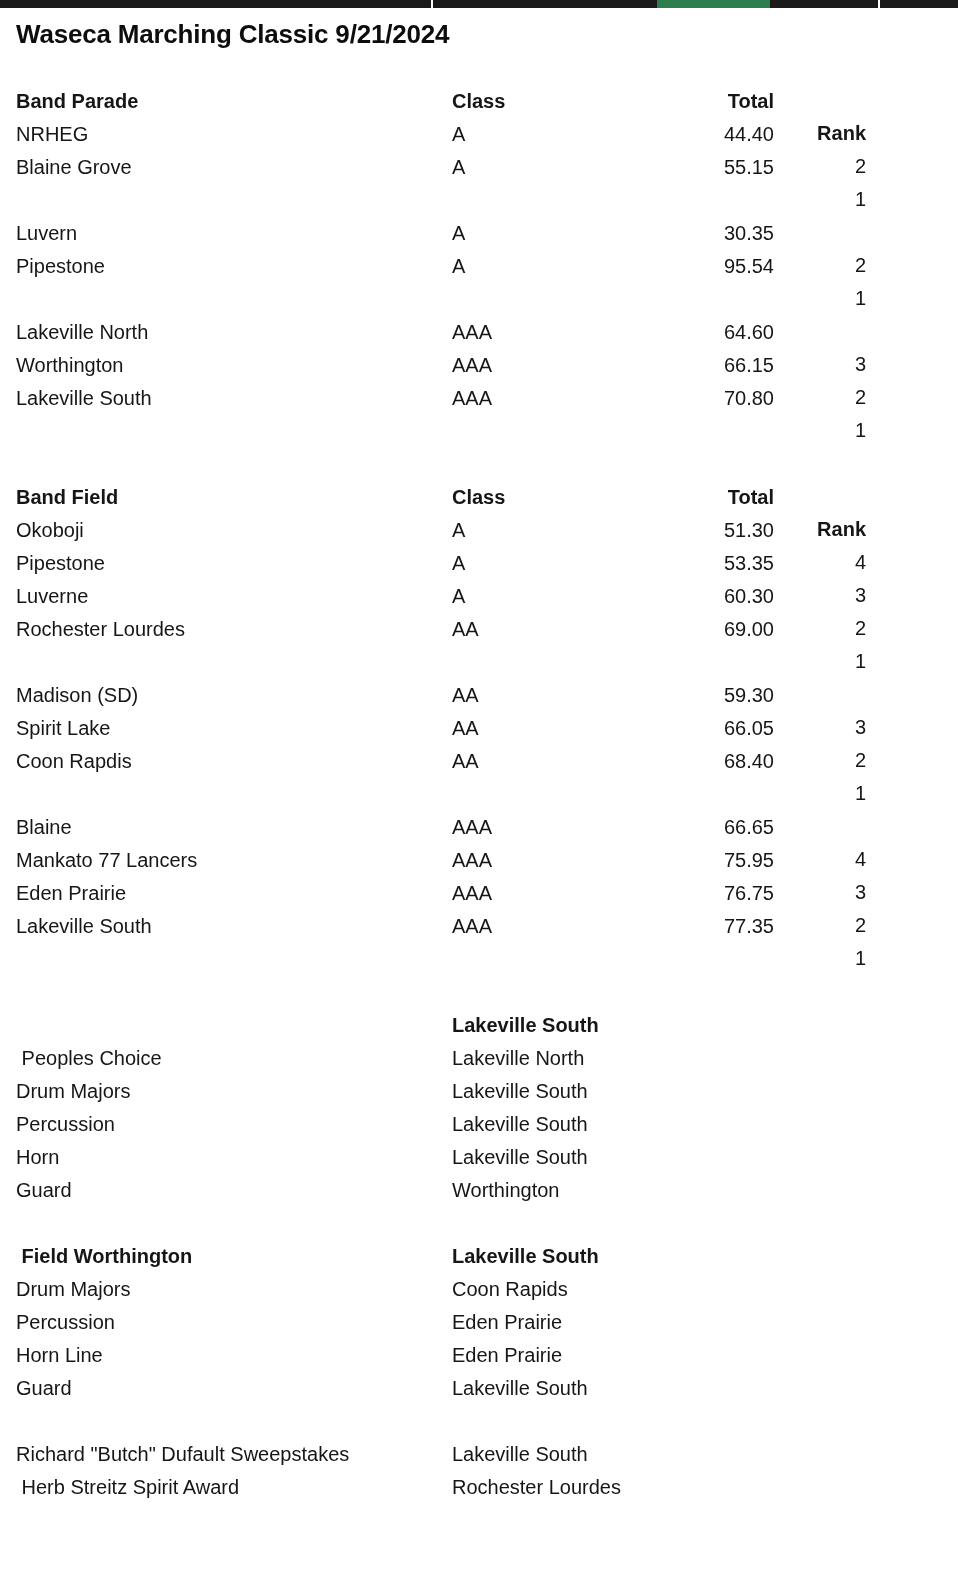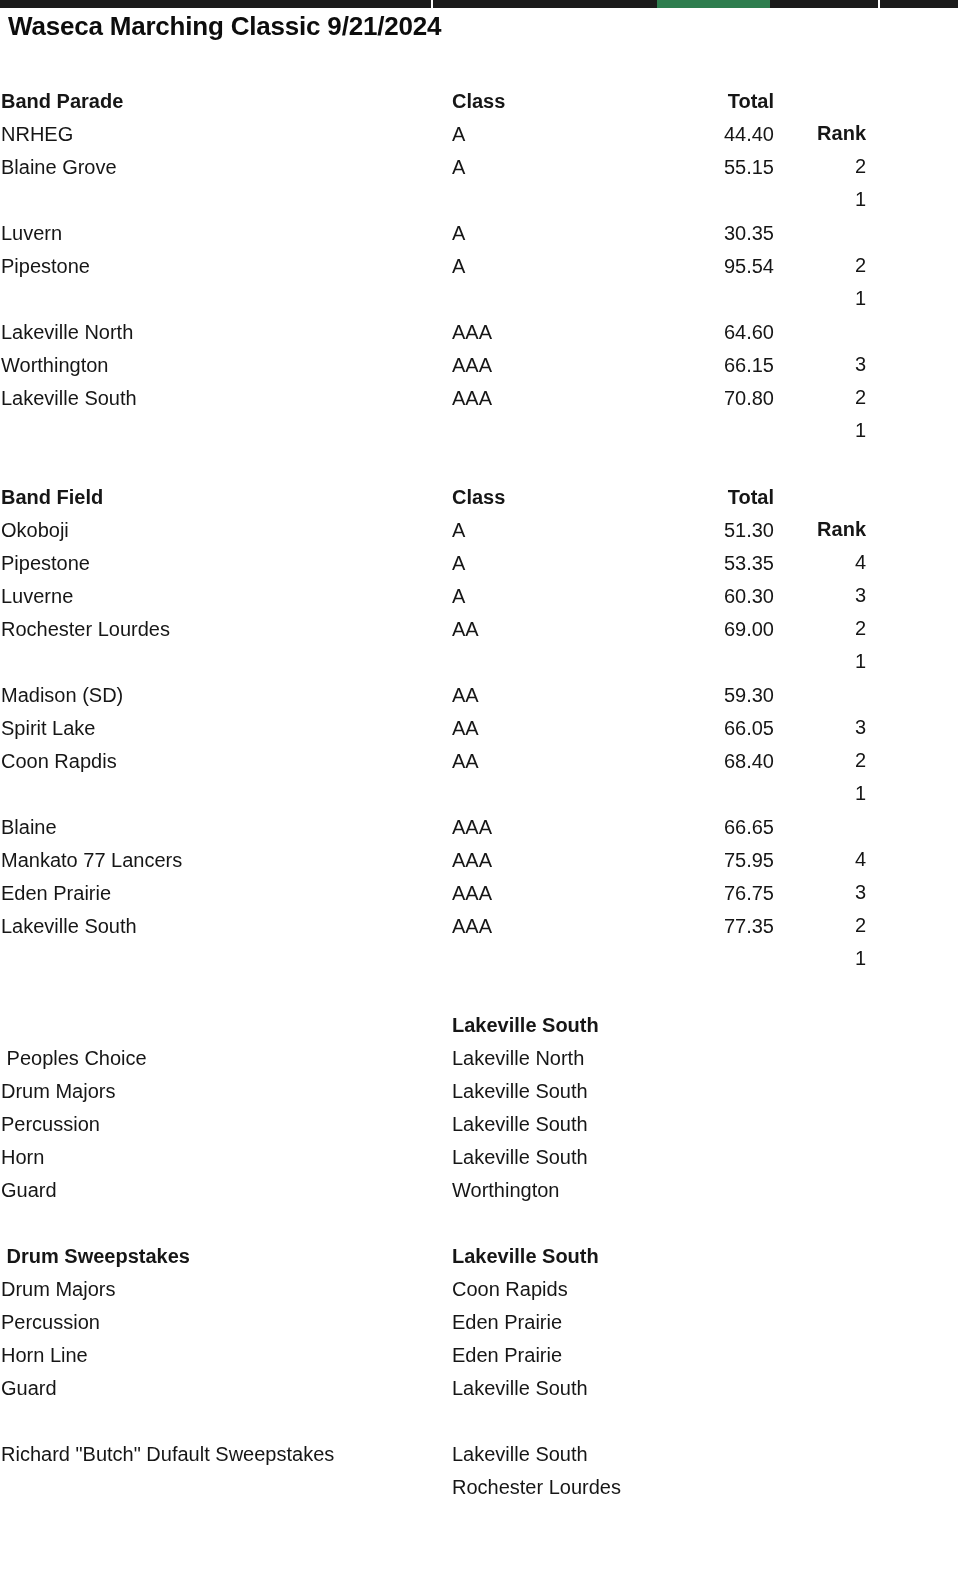--- a/index.html
+++ b/index.html
@@ -13,29 +13,29 @@
   }
   .topbar{
     position:absolute;top:0;left:0;width:958px;height:8px;
     background:#1b1b1b;
   }
   .topbar .notch{position:absolute;top:0;height:8px;width:2px;background:#ffffff;}
   .topbar .n1{left:431px;}
   .topbar .n2{left:878px;}
   .topbar .green{position:absolute;top:0;left:657px;width:113px;height:8px;background:#2e7d4e;}
   .title{
-    position:absolute;left:8px;top:11px;margin:0;
+    position:absolute;left:8px;top:11px;margin:8px;
     font-size:26px;font-weight:700;color:#0d0d0d;
     letter-spacing:-0.2px;white-space:pre;
   }
   .rows{position:absolute;top:85px;left:0;width:958px;}
   .row{position:relative;height:33px;line-height:33px;font-size:20px;}
   .row.bold{font-weight:700;}
   .c{position:absolute;top:0;height:33px;white-space:pre;}
-  .c.name{left:1px;}
+  .c.name{left:16px;}
   .c.cls{left:452px;}
   .c.tot{right:184px;text-align:right;}
   .c.rnk{right:92px;text-align:right;margin-top:32px;}
   .c.win{left:452px;}
 </style>
 </head>
 <body>
 
 <div class="page">
   <div class="topbar" style="background: rgb(27, 27, 27);">
@@ -191,21 +191,21 @@
       <div class="row">
     <span class="c name">Horn</span>
     <span class="c win">Lakeville South</span>
   </div>
       <div class="row">
     <span class="c name">Guard</span>
     <span class="c win">Worthington</span>
   </div>
       <div class="row"></div>
       <div class="row bold">
-    <span class="c name"> Drum Sweepstakes</span>
+    <span class="c name"> Field Worthington</span>
     <span class="c win">Lakeville South</span>
   </div>
       <div class="row">
     <span class="c name">Drum Majors</span>
     <span class="c win">Coon Rapids</span>
   </div>
       <div class="row">
     <span class="c name">Percussion</span>
     <span class="c win">Eden Prairie</span>
   </div>
@@ -216,16 +216,17 @@
       <div class="row">
     <span class="c name">Guard</span>
     <span class="c win">Lakeville South</span>
   </div>
       <div class="row"></div>
       <div class="row">
     <span class="c name">Richard "Butch" Dufault Sweepstakes</span>
     <span class="c win">Lakeville South</span>
   </div>
       <div class="row">
+    <span class="c name"> Herb Streitz Spirit Award</span>
     <span class="c win">Rochester Lourdes</span>
   </div>
     </div>
 </div>
 
 </body></html>

